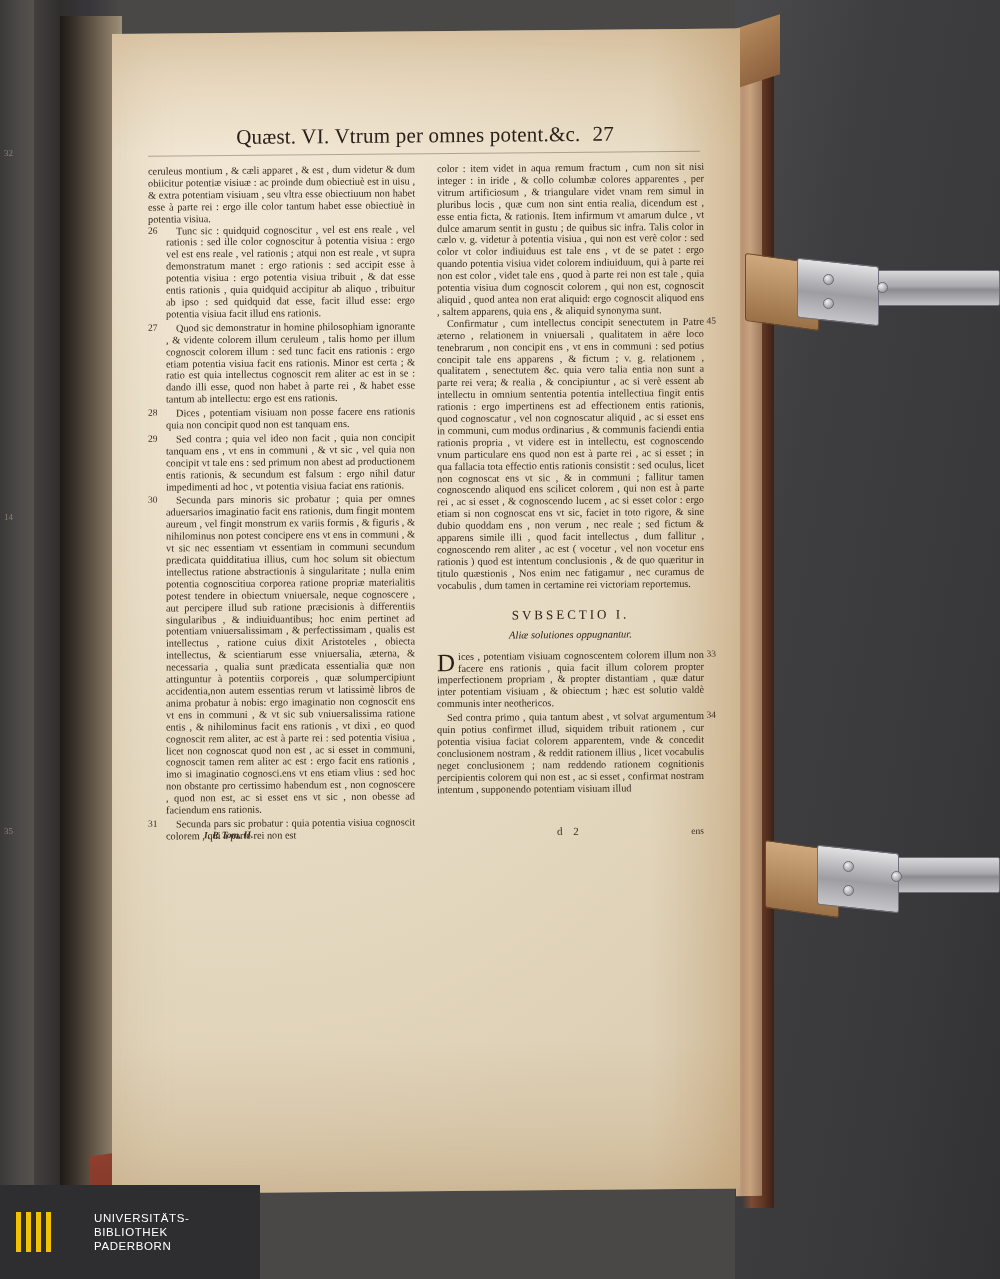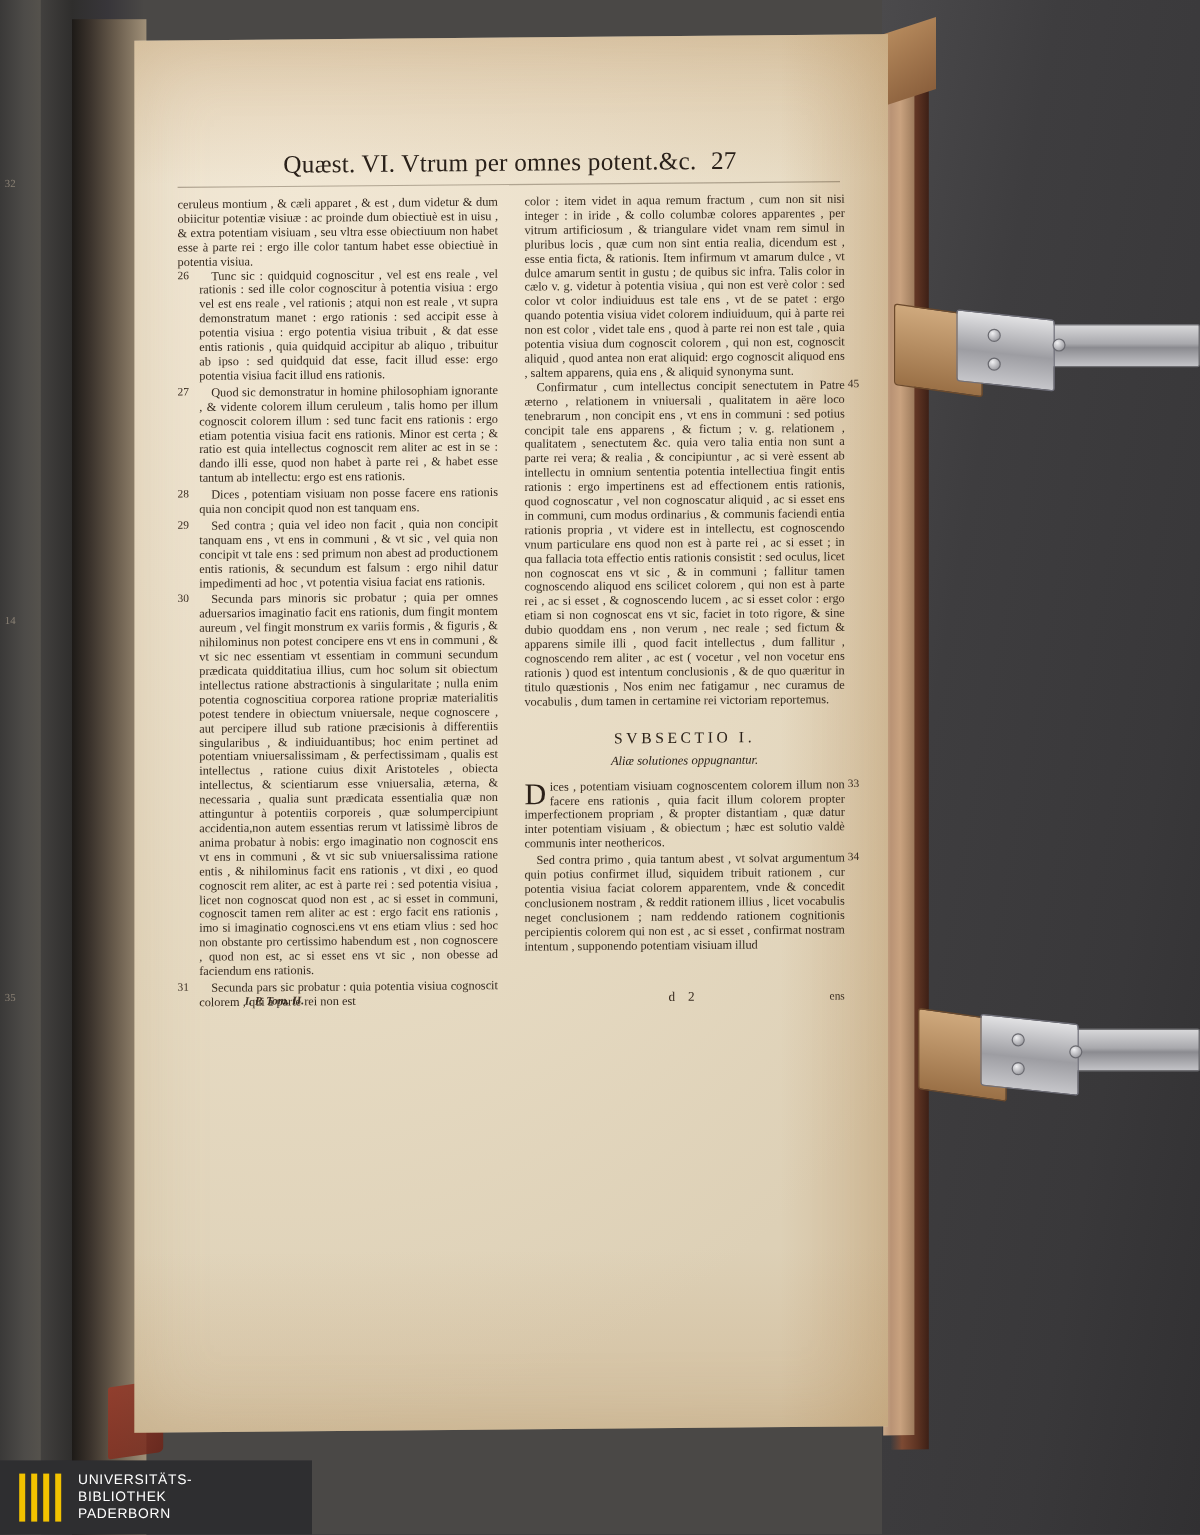--- a/index.html
+++ b/index.html
@@ -261,24 +261,25 @@
     width: 9px; height: 9px; border-radius: 50%;
     background: radial-gradient(circle at 35% 30%, #f0f0f2, #85858b);
     border: 1px solid #6a6a70;
   }
   
   .logo {
     position: absolute;
     left: 0;
     bottom: 0;
     width: 260px;
-    height: 62px;
+    height: 94px;
     background: #2e2e30;
     display: flex;
     align-items: center;
+    gap: 29px;
   }
   .logo .bars {
     display: flex;
     gap: 5px;
     margin: 0 14px 0 16px;
   }
   .logo .bars i {
     display: block;
     width: 5px;
     height: 40px;

